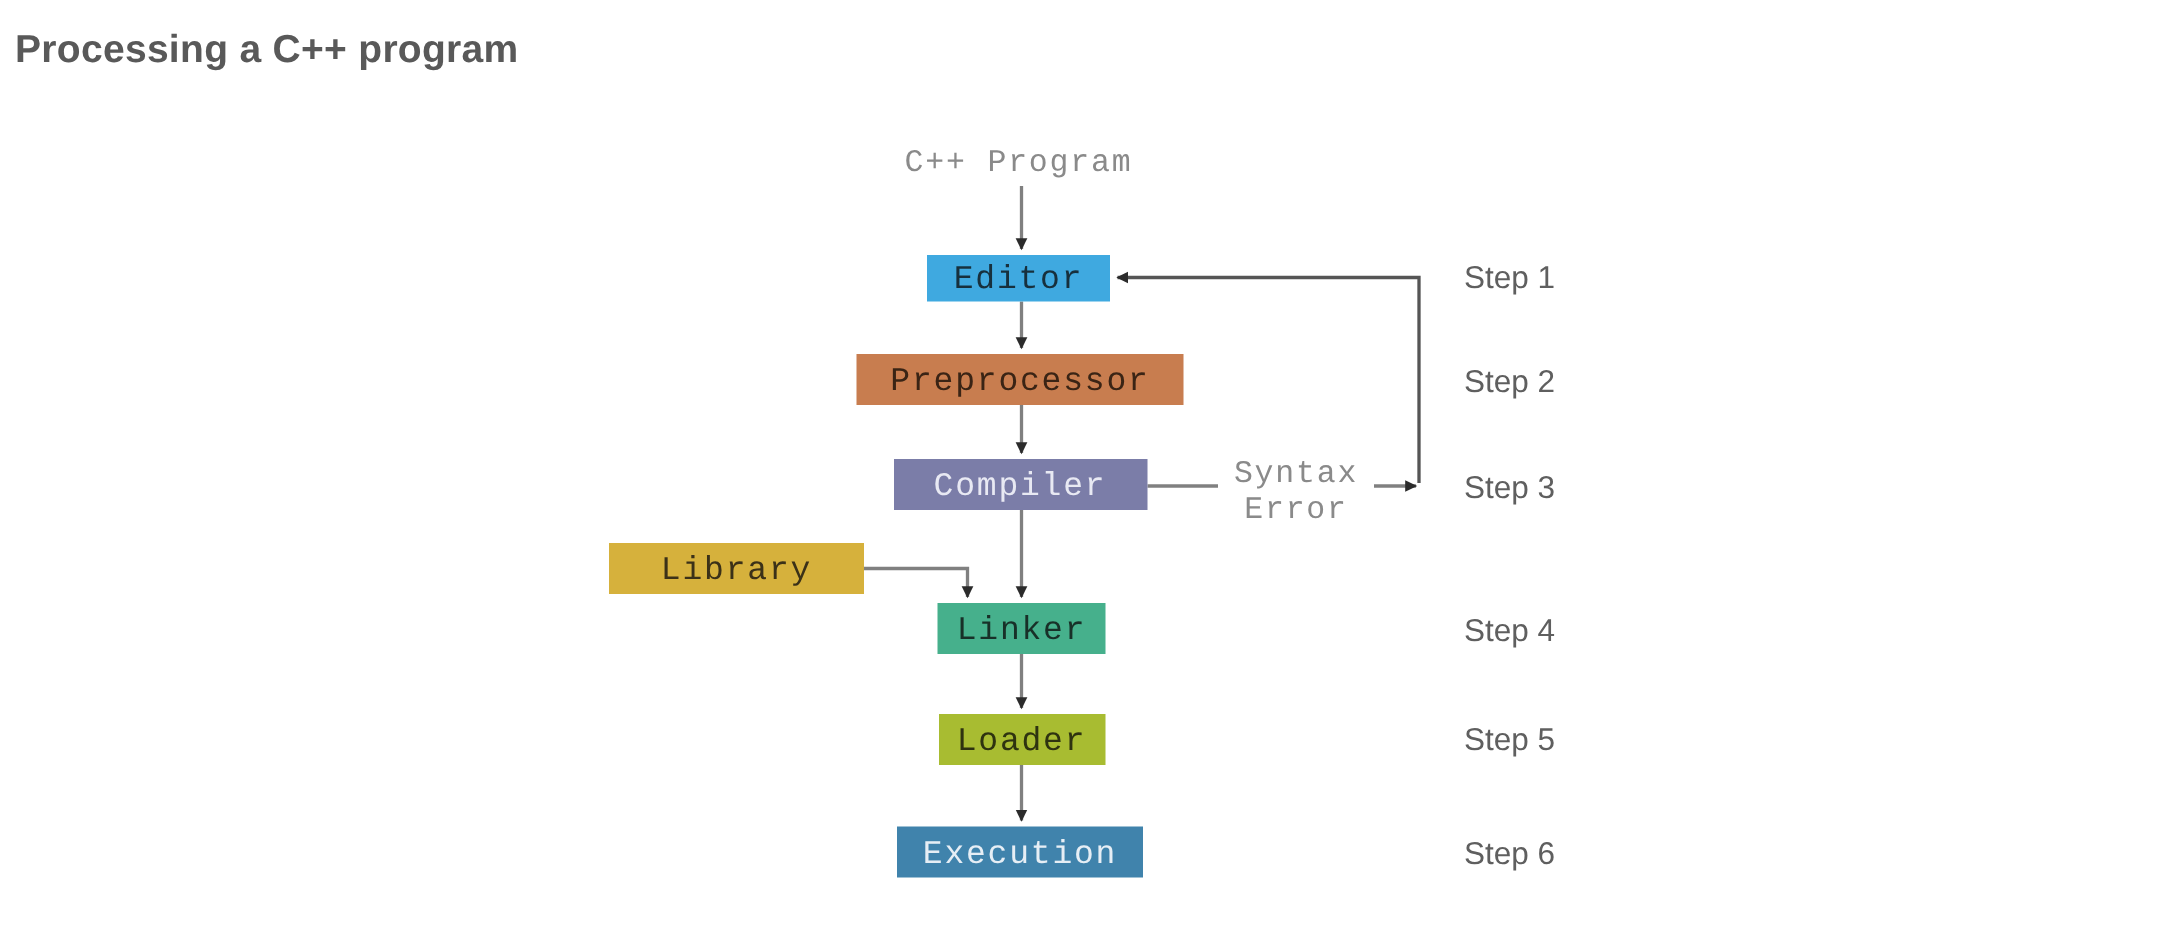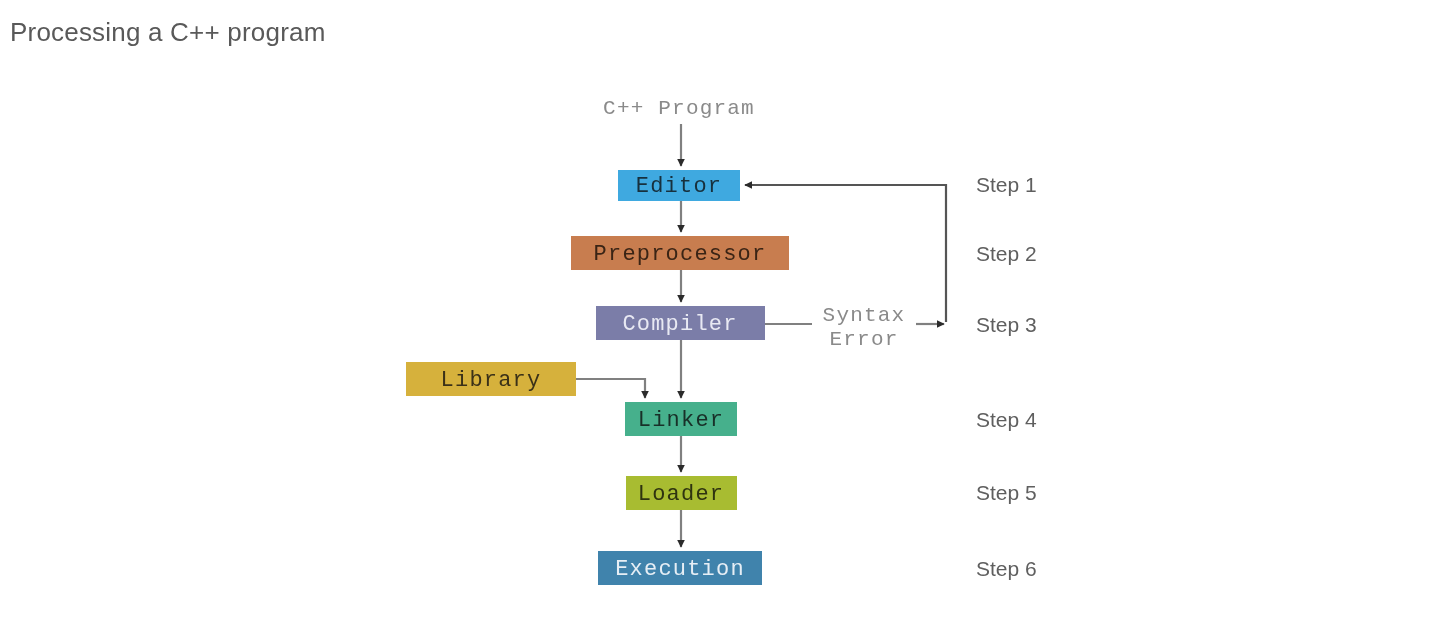--- a/index.html
+++ b/index.html
@@ -12,21 +12,21 @@
     height: 626px;
     overflow: hidden;
     font-family: "Liberation Sans", sans-serif;
   }
   #page-title {
     position: absolute;
     left: 10px;
     top: 17px;
     font-family: "Liberation Sans", sans-serif;
     font-size: 26px;
-    font-weight: 400;
+    font-weight: 700;
     color: #595959;
     letter-spacing: 0.2px;
     white-space: nowrap;
   }
   #diagram-wrap {
     position: absolute;
     left: 0;
     top: 0;
     width: 1192px;
     height: 626px;

